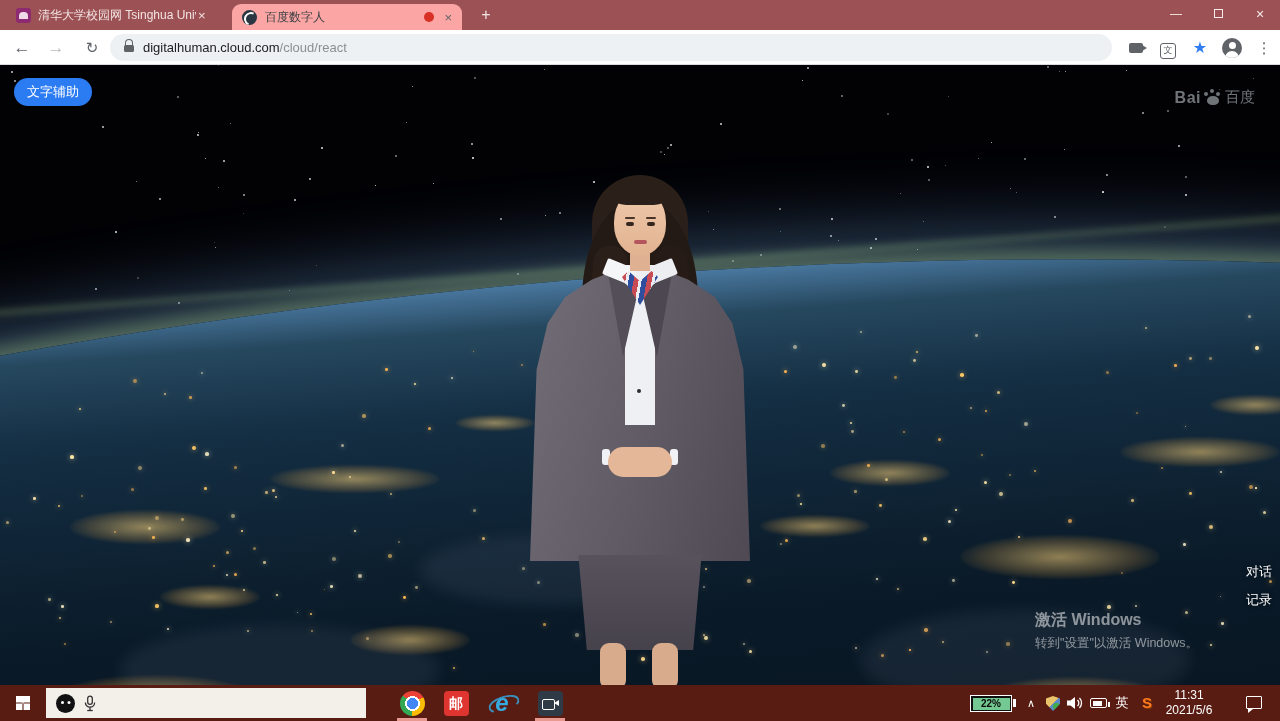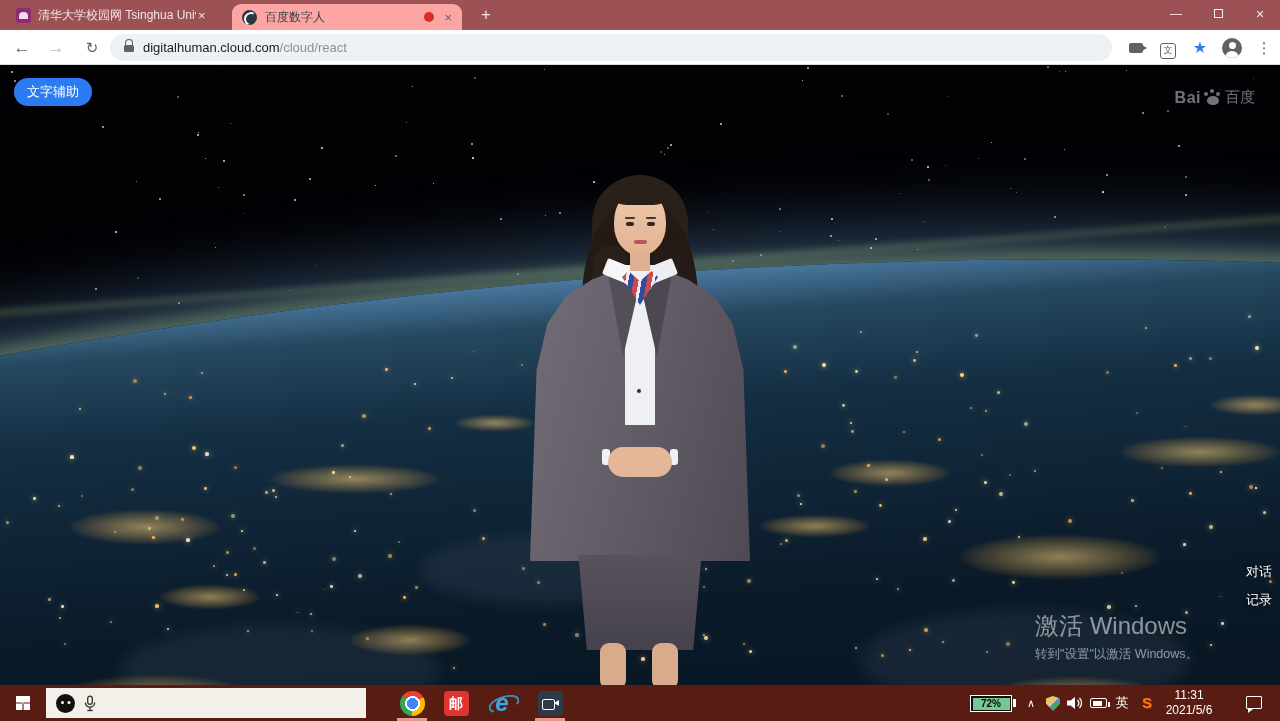--- a/index.html
+++ b/index.html
@@ -124,21 +124,21 @@
     box-shadow:6px -3px 0 #9aa0a6, 12px 0 0 #9aa0a6; }
   .brand-mark .cjk { color:#9aa0a6; font-size:15px; }
   .mic-pill { position:absolute; left:517px; top:518px; width:246px; height:45px; z-index:6;
     border:2px solid #fff; border-radius:23px; background:rgba(8,12,20,.55);
     box-shadow:0 0 10px rgba(255,255,255,.85), 0 0 24px rgba(255,255,255,.35), inset 0 0 8px rgba(255,255,255,.25);
     display:flex; align-items:center; justify-content:center; gap:11px; }
   .mic-pill .label { color:#fff; font-size:15px; letter-spacing:1px; }
   .side-menu { position:absolute; right:8px; top:498px; z-index:6; text-align:center; }
   .side-menu div { color:#fff; font-size:13px; margin-bottom:10px; text-shadow:0 0 4px rgba(0,0,0,.6); }
   .activation { position:absolute; left:1035px; top:545px; z-index:6; color:rgba(255,255,255,.52); }
-  .activation .t1 { font-size:24px; }
+  .activation .t1 { font-size:16px;font-weight:bold; }
   .activation .t2 { font-size:12.5px; margin-top:4px; }
 
   
   .taskbar { position:absolute; left:0; top:685px; width:1280px; height:36px; background:#581c13; }
   .start-btn { position:absolute; left:0; top:0; width:46px; height:36px; }
   .win-logo { position:absolute; left:16px; top:11px; width:14px; height:14px;
     background:conic-gradient(#fff 0 360deg); clip-path:polygon(0 0,46% 0,46% 46%,0 46%,0 0,54% 0,100% 0,100% 46%,54% 46%,54% 54%,100% 54%,100% 100%,54% 100%,54% 54%,46% 54%,46% 100%,0 100%,0 54%,46% 54%,46% 46%); }
   .search-box { position:absolute; left:46px; top:3px; width:320px; height:30px; background:#f3efe9;
     display:flex; align-items:center; padding:0 10px; }
   .bot-ic { width:19px; height:19px; border-radius:50%; background:#111; position:relative; margin-right:9px; flex:none; }
@@ -585,21 +585,21 @@
       </div>
     <div class="tb-app" style="left:484px">
         <span class="ie-ic">e</span>
       </div>
     <div class="tb-app" style="left:532px">
         <span class="camapp-ic"></span>
       </div>
     <div class="underline" style="left:535px"></div>
 
     <div class="tray batt-badge">
-      <div class="fill">72%</div>
+      <div class="fill">22%</div>
     </div>
     <div class="batt-nub"></div>
     <div class="tray chev">∧</div>
     <div class="shield"></div>
     <div class="spk">
       <svg width="18" height="14" viewBox="0 0 18 14">
         <path d="M1 4.5h3.5L9 1v12L4.5 9.5H1z" fill="#fff"></path>
         <path d="M11.5 4a4 4 0 0 1 0 6M13.5 2a7.2 7.2 0 0 1 0 10" stroke="#fff" stroke-width="1.3" fill="none"></path>
       </svg>
     </div>

